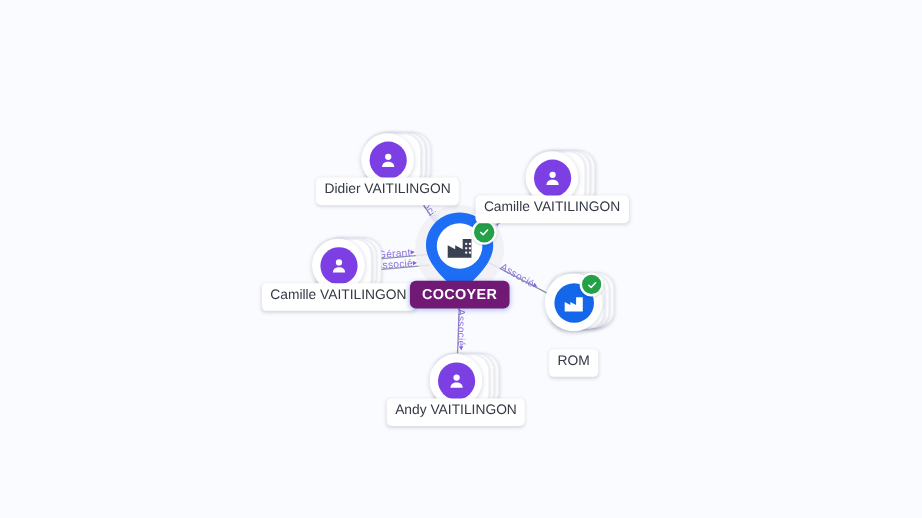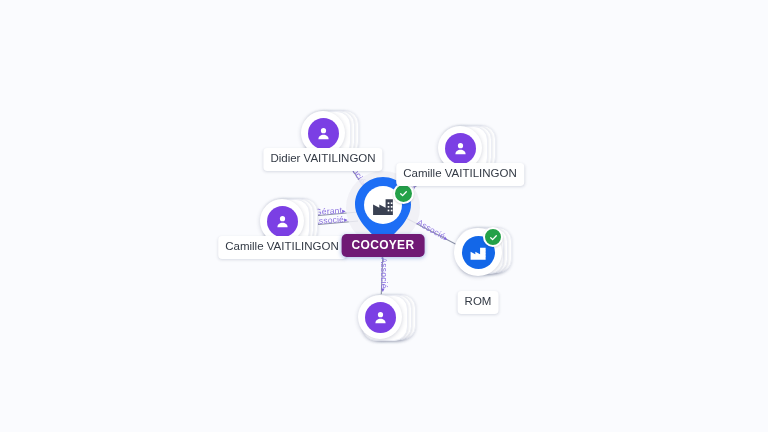--- a/index.html
+++ b/index.html
@@ -255,17 +255,18 @@
             </svg>
           </div>
         </div>
       </div>
     </div>
 
   <div class="layer" id="node-label-layer">
       <div class="nlabel" style="left: 323px; top: 148px;">Didier VAITILINGON</div>
       <div class="nlabel" style="left: 460px; top: 163px;">Camille VAITILINGON</div>
       <div class="nlabel" style="left: 282px; top: 236px;">Camille VAITILINGON</div>
+      <div class="nlabel" style="left: 380px; top: 332px;">Andy VAITILINGON</div>
       <div class="nlabel" style="left: 478px; top: 272px; margin-top: 19px;">ROM</div>
       <div class="nlabel primary" style="left: 383px; top: 234px;">COCOYER</div>
     </div>
 
 </div>
 
 </body></html>

